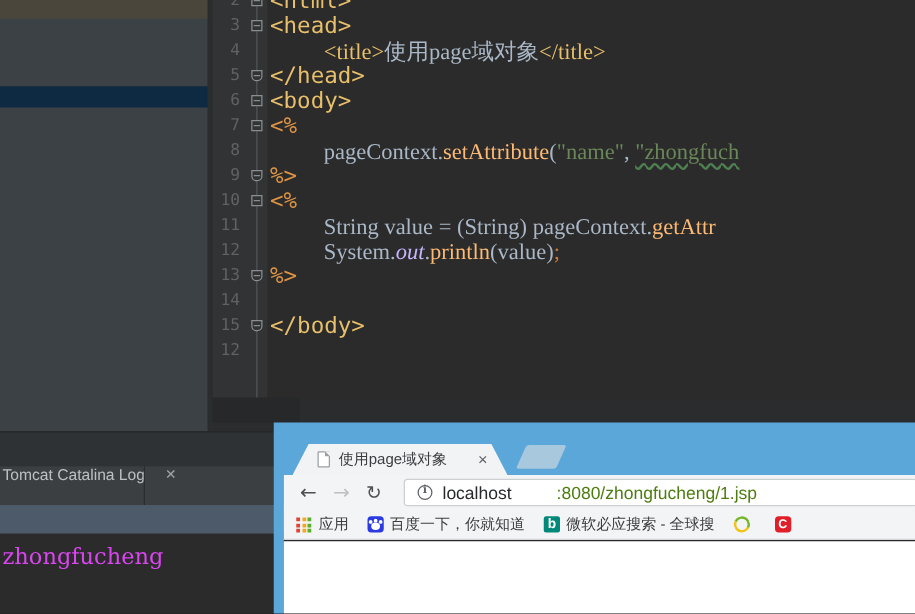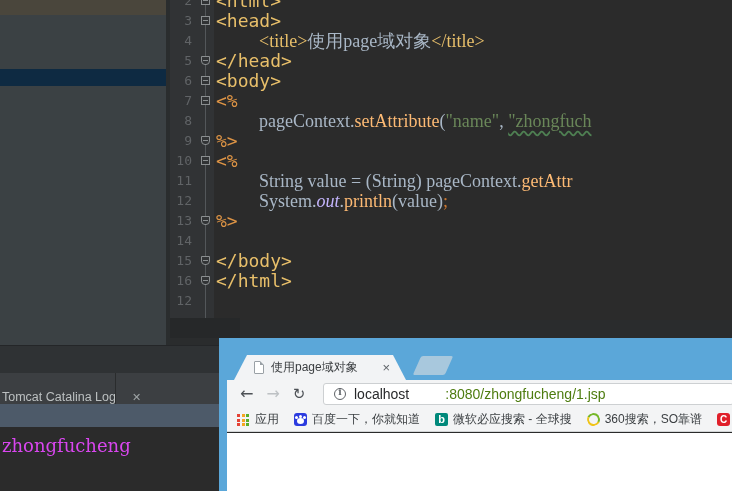--- a/index.html
+++ b/index.html
@@ -36,21 +36,21 @@
   .c-stru{color:#6a8759;text-decoration:underline wavy #4e8052;text-underline-offset:3px;}
   .c-mth{color:#fdba74}
   .c-fld{color:#c4b5fd;font-style:italic}
   .c-smc{color:#cc7832}
 
   
   .band1{left:170px;top:320px;width:562px;height:25px;background:#2a2c2d;}
   .bottom-block{left:170px;top:318px;width:70px;height:20px;background:#262829;}
   .band2{left:0;top:345px;width:732px;height:28px;background:#2f3234;border-top:1px solid #242628;}
   .tabrow{left:0;top:373px;width:732px;height:31px;background:#3c3f42;}
-  .tw-tab{position:absolute;left:0;top:0;height:31px;display:flex;align-items:flex-end;
+  .tw-tab{position:absolute;left:0;top:0;height:31px;display:flex;align-items:flex-start;
           padding:0 10px 0 2px;color:#bcc0c1;font-size:12.5px;}
   .tw-close{color:#9fa5a6;margin-left:16px;font-size:11px;}
   .tab-sep{position:absolute;left:115px;top:0;width:1px;height:31px;background:#2a2c2d;}
   .bluebar{left:0;top:404px;width:732px;height:23px;background:#4d5a69;}
   .console{left:0;top:427px;width:732px;height:64px;background:#2b2b2b;}
   .console-text{position:absolute;left:2px;top:8px;font:18px "DejaVu Serif",serif;color:#d946ef;}
 
   
   .browser{left:219px;top:338px;width:513px;height:153px;}
   .b-chrome{position:absolute;left:0;top:0;width:513px;height:42px;background:#5ba7d9;}
@@ -202,27 +202,20 @@
           <div class="code"></div>
         </div>
         <div class="ed-row">
           <div class="ln">15</div>
           <div class="fold">
             <span class="fm fm-end"></span>
           </div>
           <div class="code"><span class="c-tag">&lt;/body&gt;</span></div>
         </div>
         <div class="ed-row">
-          <div class="ln">16</div>
-          <div class="fold">
-            <span class="fm fm-end"></span>
-          </div>
-          <div class="code"><span class="c-tag">&lt;/html&gt;</span></div>
-        </div>
-        <div class="ed-row">
           <div class="ln">12</div>
           <div class="fold"></div>
           <div class="code"></div>
         </div>
       </div>
   </div>
 
   <div class="abs band1"></div>
   <div class="abs bottom-block"></div>
   <div class="abs band2"></div>
@@ -280,21 +273,20 @@
         <div class="bm">
           <span class="bm-ico ico-baidu"></span>
           <span>百度一下，你就知道</span>
         </div>
         <div class="bm">
           <span class="bm-ico ico-bing">b</span>
           <span>微软必应搜索 - 全球搜</span>
         </div>
         <div class="bm">
           <span class="bm-ico ico-360"></span>
-          <span>360搜索，SO靠谱</span>
         </div>
         <div class="bm">
           <span class="bm-ico ico-csdn">C</span>
         </div>
       </div>
     <div class="b-content"></div>
   </div>
 
 </div>
 

